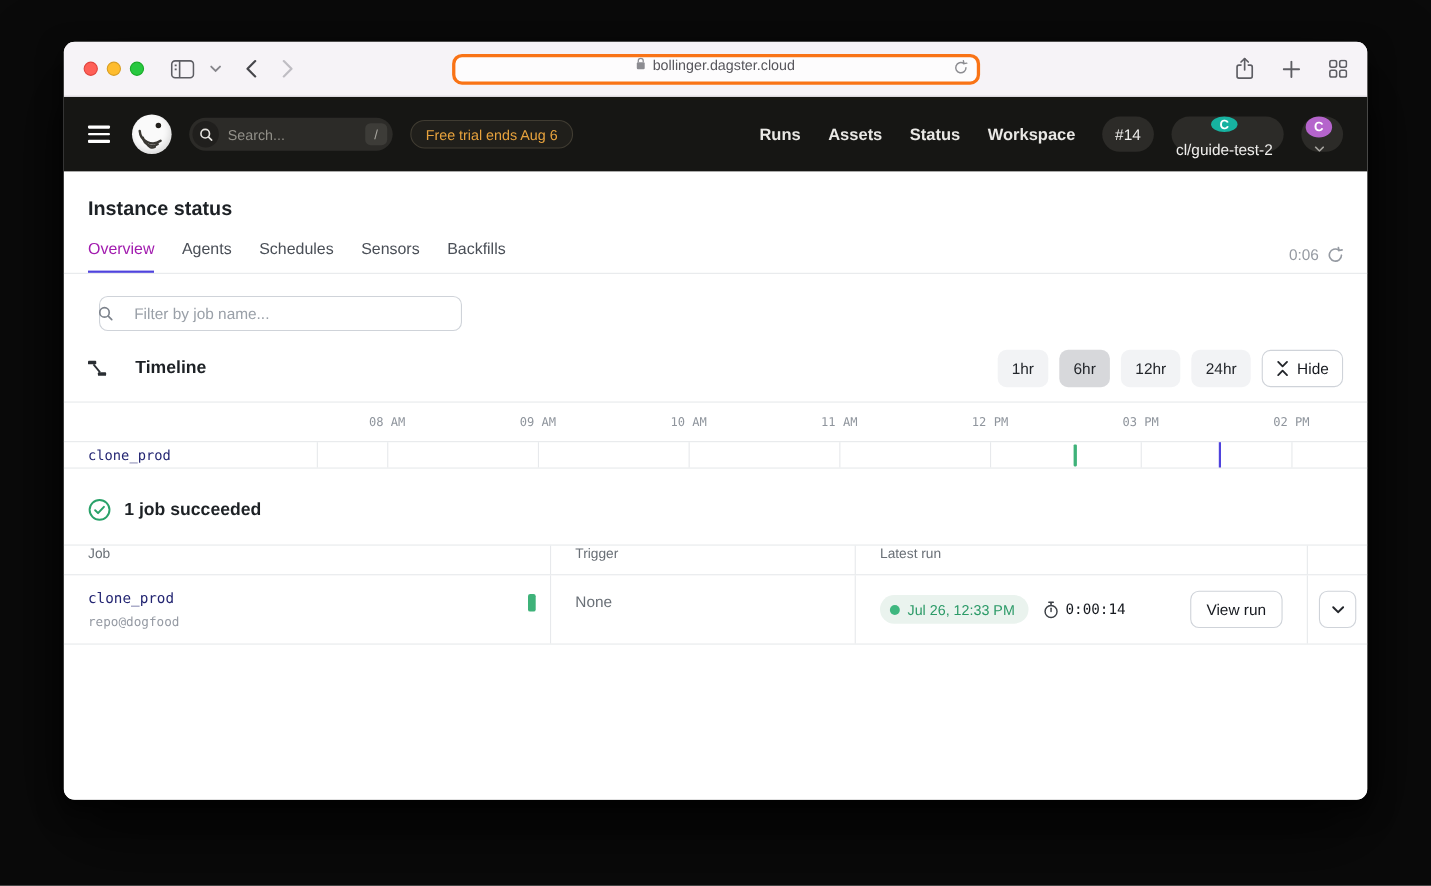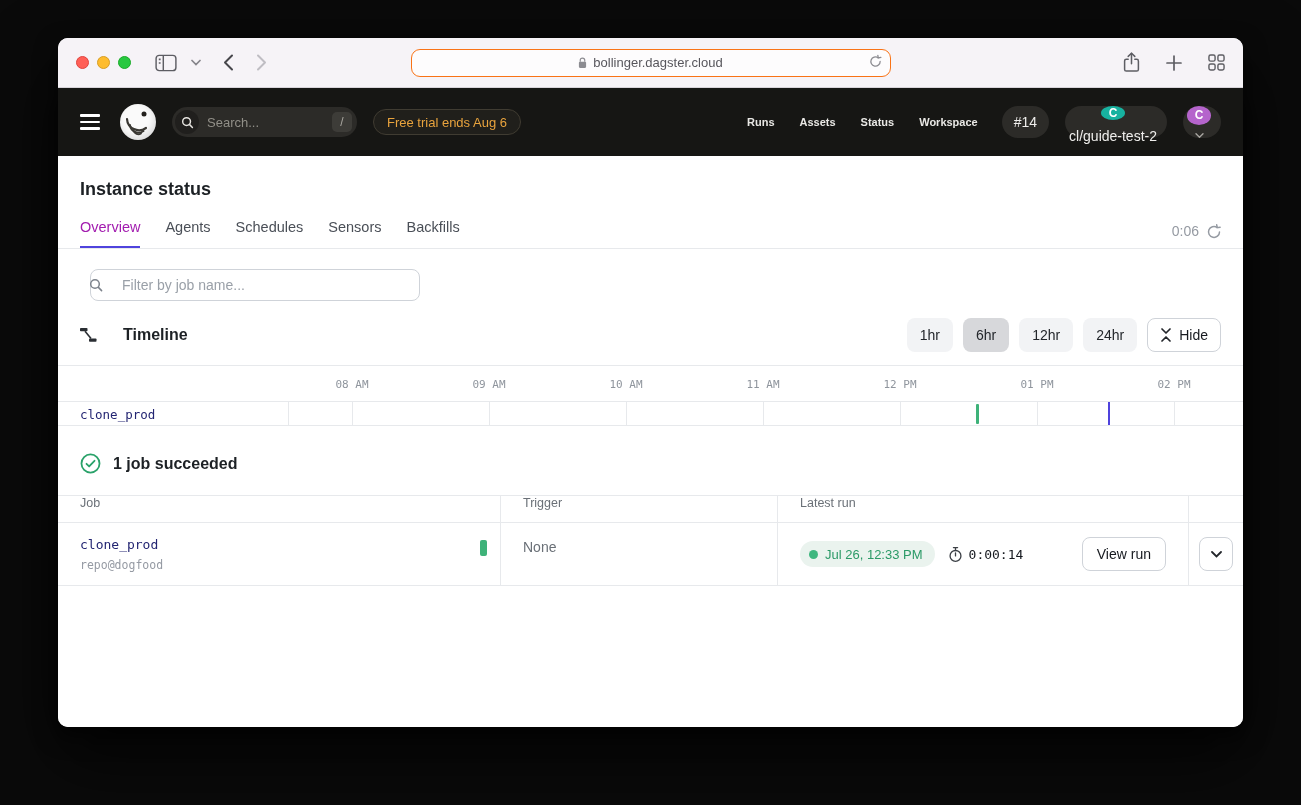--- a/index.html
+++ b/index.html
@@ -15,22 +15,22 @@
   .browser-bar { height:50px; flex:0 0 50px; background:#f6f3f7; border-bottom:1px solid #d8d4da;
                  display:flex; align-items:center; padding:0 18px; position:relative; }
   .lights { display:flex; gap:8px; margin-right:24px; }
   .light { width:13px; height:13px; border-radius:50%; }
   .light.red   { background:#ff5f57; border:0.5px solid #e0443e; }
   .light.yel   { background:#febc2e; border:0.5px solid #d89e24; }
   .light.grn   { background:#28c840; border:0.5px solid #1aab29; }
   .tb-btn { display:flex; align-items:center; justify-content:center; background:none; border:none; cursor:default; }
   .tb-group { display:flex; align-items:center; gap:14px; }
   .url-field { position:absolute; left:50%; top:50%; transform:translate(-50%,-50%);
-               width:480px; height:28px; background:#fdfcfd; border:1px solid #f97316; border-radius:9px;
-               display:flex; align-items:center; justify-content:center; gap:6px;
+               width:480px; height:28px; background:#fdfcfd; border:3px solid #f97316; border-radius:9px;
+               display:flex; justify-content:center; gap:6px;
                font-size:13px; color:#57565c; }
   .url-reload { position:absolute; right:8px; top:50%; transform:translateY(-50%); }
   .tb-right { margin-left:auto; display:flex; align-items:center; gap:26px; }
 
   
   .dg-nav { height:68px; flex:0 0 68px; background:#161614; display:flex; align-items:center;
             padding:0 22px; gap:16px; }
   .hamburger { display:flex; flex-direction:column; gap:4px; cursor:pointer; margin-right:4px; }
   .hamburger i { width:20px; height:2.4px; background:#fff; border-radius:1px; }
   .dg-logo { width:36px; height:36px; border-radius:50%; background:#fafafa; position:relative; flex:0 0 36px;
@@ -39,21 +39,21 @@
                  display:flex; align-items:center; gap:8px; padding:0 5px 0 3px; cursor:pointer; }
   .search-pill .mag-circle { width:24px; height:24px; border-radius:50%; background:#201f1d;
                  display:flex; align-items:center; justify-content:center; }
   .search-pill .ph { color:#918f88; font-size:13px; flex:1; }
   .kbd-hint { width:20px; height:20px; border-radius:5px; background:#3d3c38; color:#aaa8a1;
               font-size:12px; display:flex; align-items:center; justify-content:center; }
   .trial-pill { height:26px; border-radius:13px; border:1px solid #403c32; background:#201f1b;
                 color:#e8a33d; font-size:13px; display:flex; align-items:center; padding:0 13px; white-space:nowrap; }
   .nav-spacer { flex:1; }
   .nav-links { display:flex; align-items:center; gap:25px; margin-right:8px; }
-  .nav-link { color:#e9e8e5; font-size:11px; font-weight:600; cursor:pointer; white-space:nowrap; }
+  .nav-link { color:#e9e8e5; font-size:15px; font-weight:600; cursor:pointer; white-space:nowrap; }
   .dark-pill { height:32px; border-radius:16px; background:#2c2b28; display:flex; align-items:center;
                gap:8px; padding:0 12px; cursor:pointer; white-space:nowrap;flex-direction:column; }
   .dark-pill.avatar-pill { padding:0 10px 0 4px; }
   .avatar { width:24px; height:24px; border-radius:50%; color:#fff; font-size:12px; font-weight:700;
             display:flex; align-items:center; justify-content:center; }
   .pill-label { color:#efeeec; font-size:14px; }
 
   
   .content { flex:1; background:#fff; color:#1c2127; position:relative; }
   .page-header { padding:23px 22px 0; }
@@ -324,21 +324,21 @@
       </div>
     </div>
 
     <div class="tl-chart">
       <div class="tl-head">
         <span class="tl-hour" style="left:294px">08 AM</span>
         <span class="tl-hour" style="left:431px">09 AM</span>
         <span class="tl-hour" style="left:568px">10 AM</span>
         <span class="tl-hour" style="left:705px">11 AM</span>
         <span class="tl-hour" style="left:842px">12 PM</span>
-        <span class="tl-hour" style="left:979px">01 PM</span>
+        <span class="tl-hour" style="left:979px">03 PM</span>
         <span class="tl-hour" style="left:1116px">02 PM</span>
       </div>
       <div class="tl-lane">
         <span class="lane-label">clone_prod</span>
         <i class="gl" style="left:230px"></i>
         <i class="gl" style="left:294px"></i>
         <i class="gl" style="left:431px"></i>
         <i class="gl" style="left:568px"></i>
         <i class="gl" style="left:705px"></i>
         <i class="gl" style="left:842px"></i>

